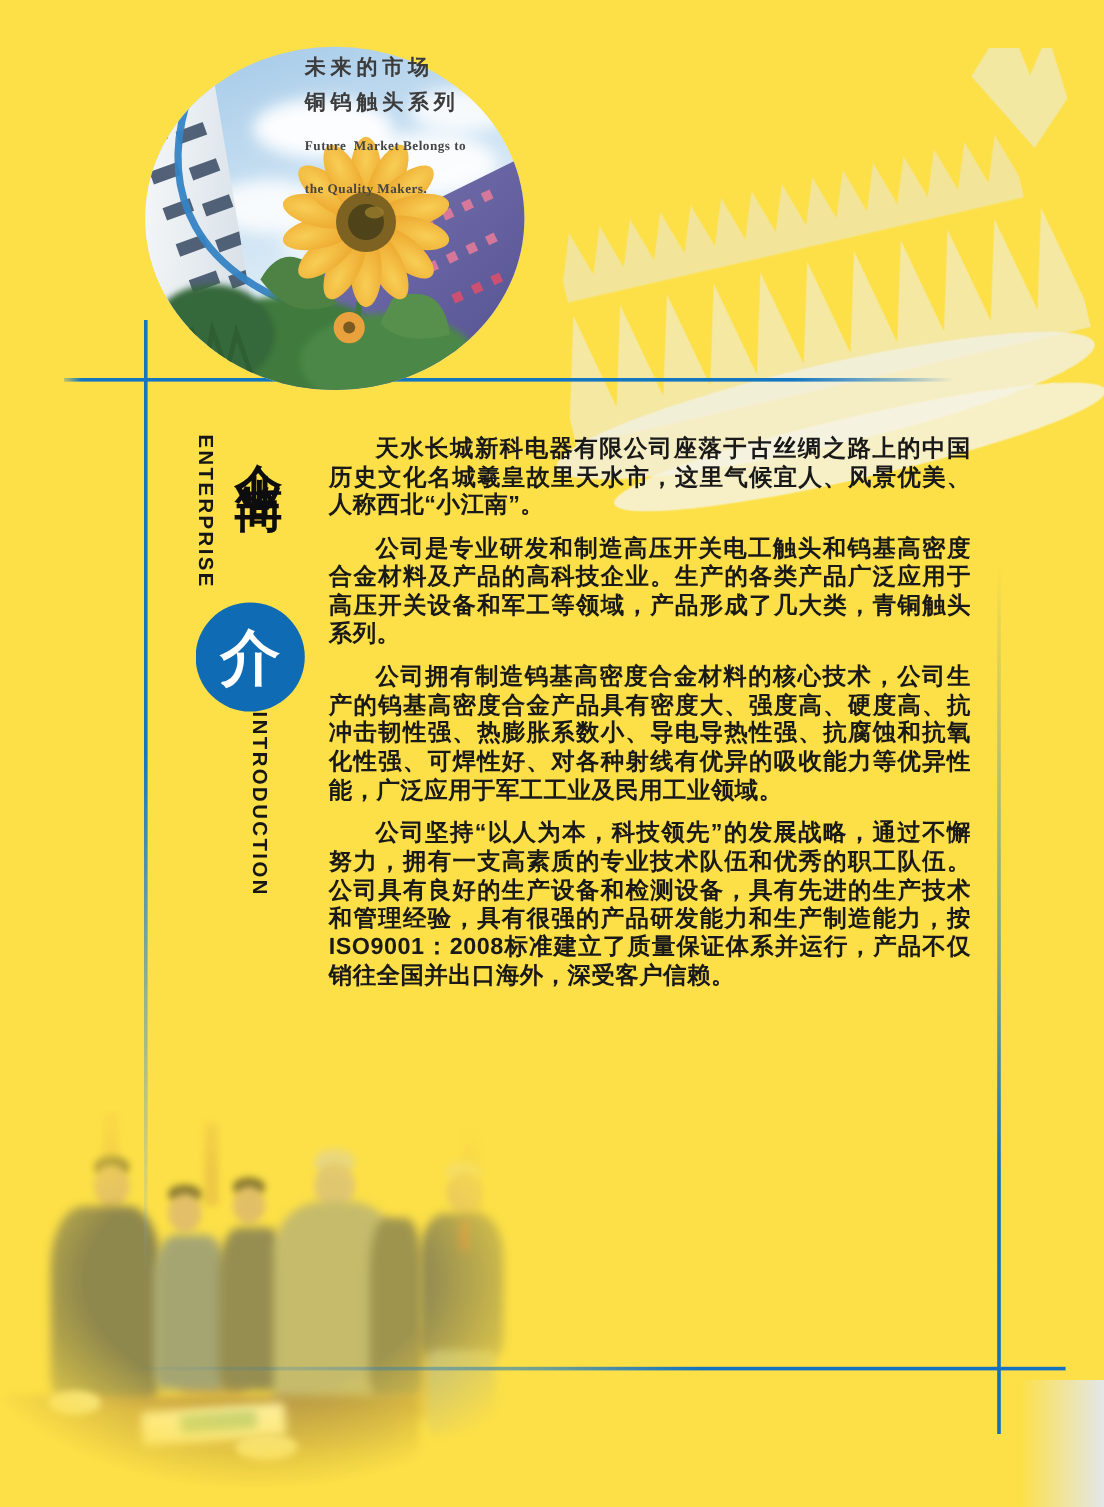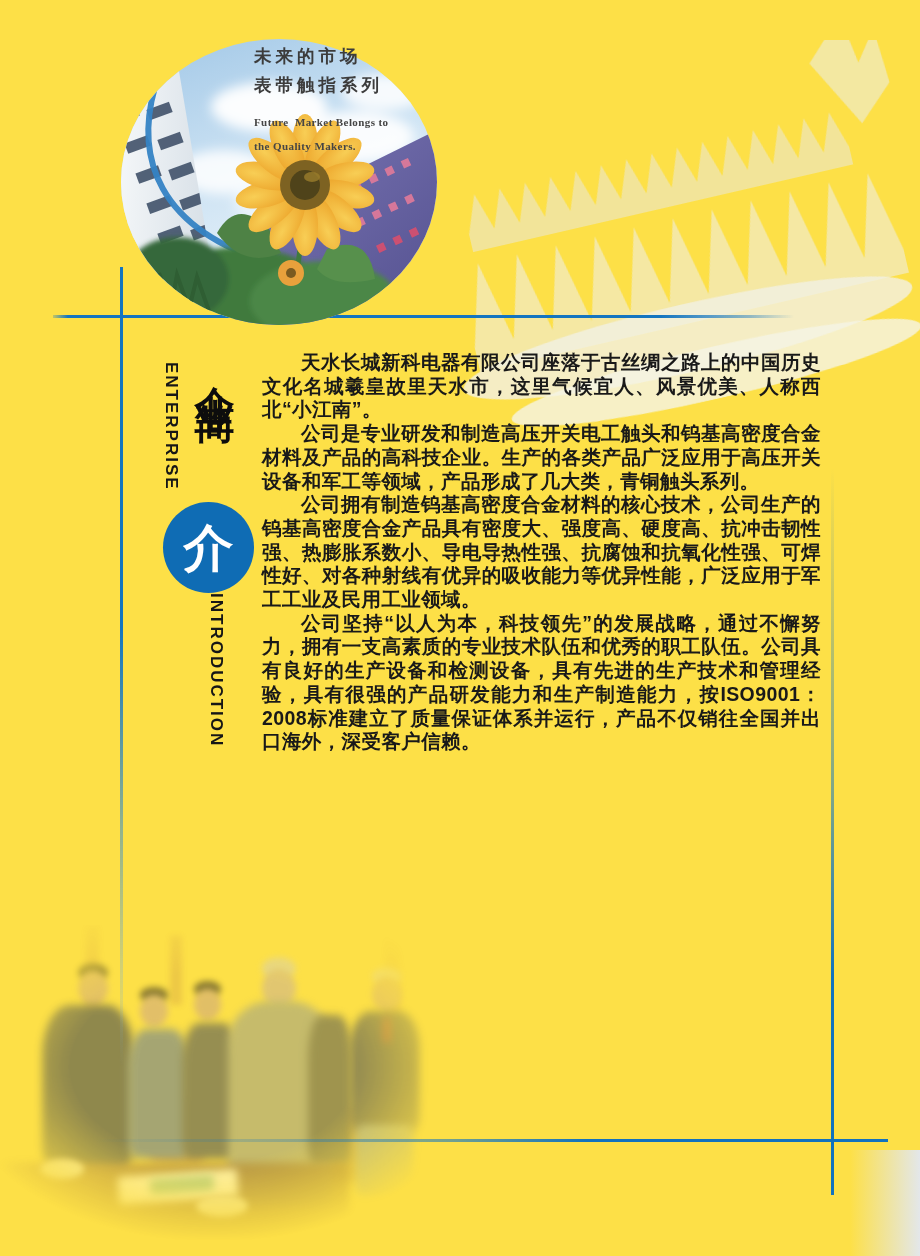--- a/index.html
+++ b/index.html
@@ -38,21 +38,21 @@
   .rail-badge{position:absolute;left:163px;top:502px;width:91px;height:91px;border-radius:50%;
               background:#0f6cb4;z-index:5;display:flex;align-items:center;justify-content:center;}
   .rail-badge span{color:#ffffff;font-size:50px;font-weight:900;line-height:1;}
   .rail-en-bottom{position:absolute;left:206px;top:593px;z-index:5;font-size:17px;font-weight:bold;
                   color:#161616;letter-spacing:2px;}
 
   
   .article{position:absolute;left:262px;top:351px;width:559px;z-index:5;
            font-size:19.5px;line-height:23.7px;font-weight:bold;color:#191919;
            text-align:justify;letter-spacing:.4px;}
-  .article p{margin:0;text-indent:2em;}
+  .article p{margin:12px;text-indent:2em;}
 
   
   .photo{position:absolute;left:0;top:925px;width:445px;height:315px;z-index:1;opacity:.52;
          -webkit-mask-image:radial-gradient(ellipse 62% 58% at 48% 45%,#000 52%,transparent 96%);
          mask-image:radial-gradient(ellipse 62% 58% at 48% 45%,#000 52%,transparent 96%);}
   .photo div{position:absolute;}
   .blob{filter:blur(4px);border-radius:30% 30% 14% 14%;}
   .head{filter:blur(3px);border-radius:50%;}
   .frame{filter:blur(3px);opacity:.3;background:#9a4a3f;}
   .chair{filter:blur(4px);border-radius:10px;}
@@ -197,23 +197,23 @@
         </g>
         <circle cx="186" cy="148" r="25" fill="#7d6222"></circle>
         <circle cx="186" cy="148" r="15" fill="#4f431a"></circle>
         <ellipse cx="193" cy="140" rx="8" ry="5" fill="#9a7d2c" opacity="0.8"></ellipse>
       </g>
     </g>
   </svg>
 
   <div class="tagline">
     <div class="tagline-zh">未来的市场</div>
-    <div class="tagline-zh">表带触指系列</div>
+    <div class="tagline-zh">铜钨触头系列</div>
     <div class="tagline-en">Future  Market Belongs to</div>
-    <div class="tagline-en" style="margin-top:4px;">the Quality Makers.</div>
+    <div class="tagline-en" style="margin-top:16px;">the Quality Makers.</div>
   </div>
 
   <div class="vtext rail-en-top">ENTERPRISE</div>
   <div class="vtext rail-hanzi">企业简</div>
   <div class="rail-badge">
     <span>介</span>
   </div>
   <div class="vtext rail-en-bottom">INTRODUCTION</div>
 
   <div class="article">

